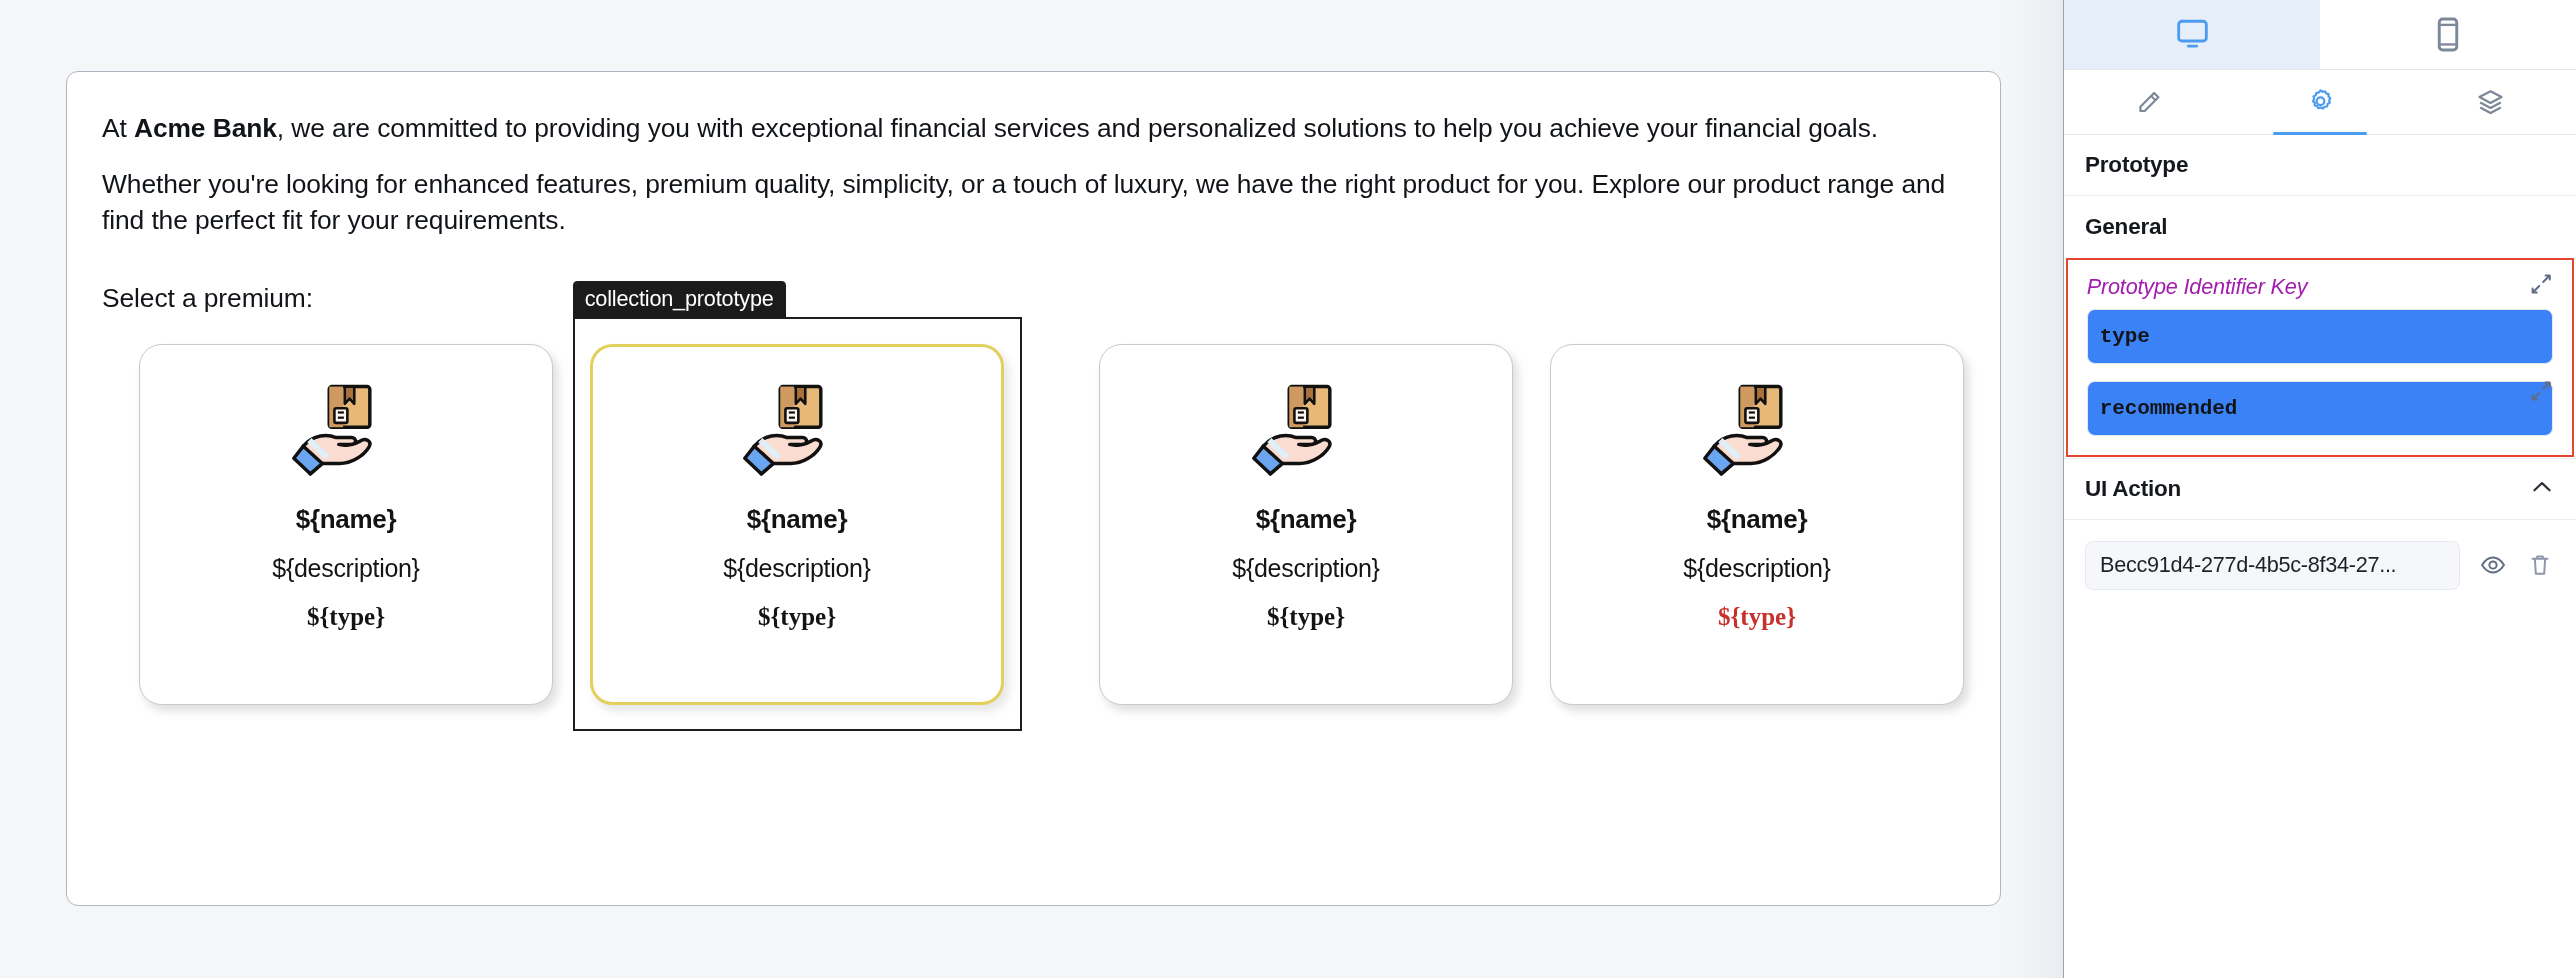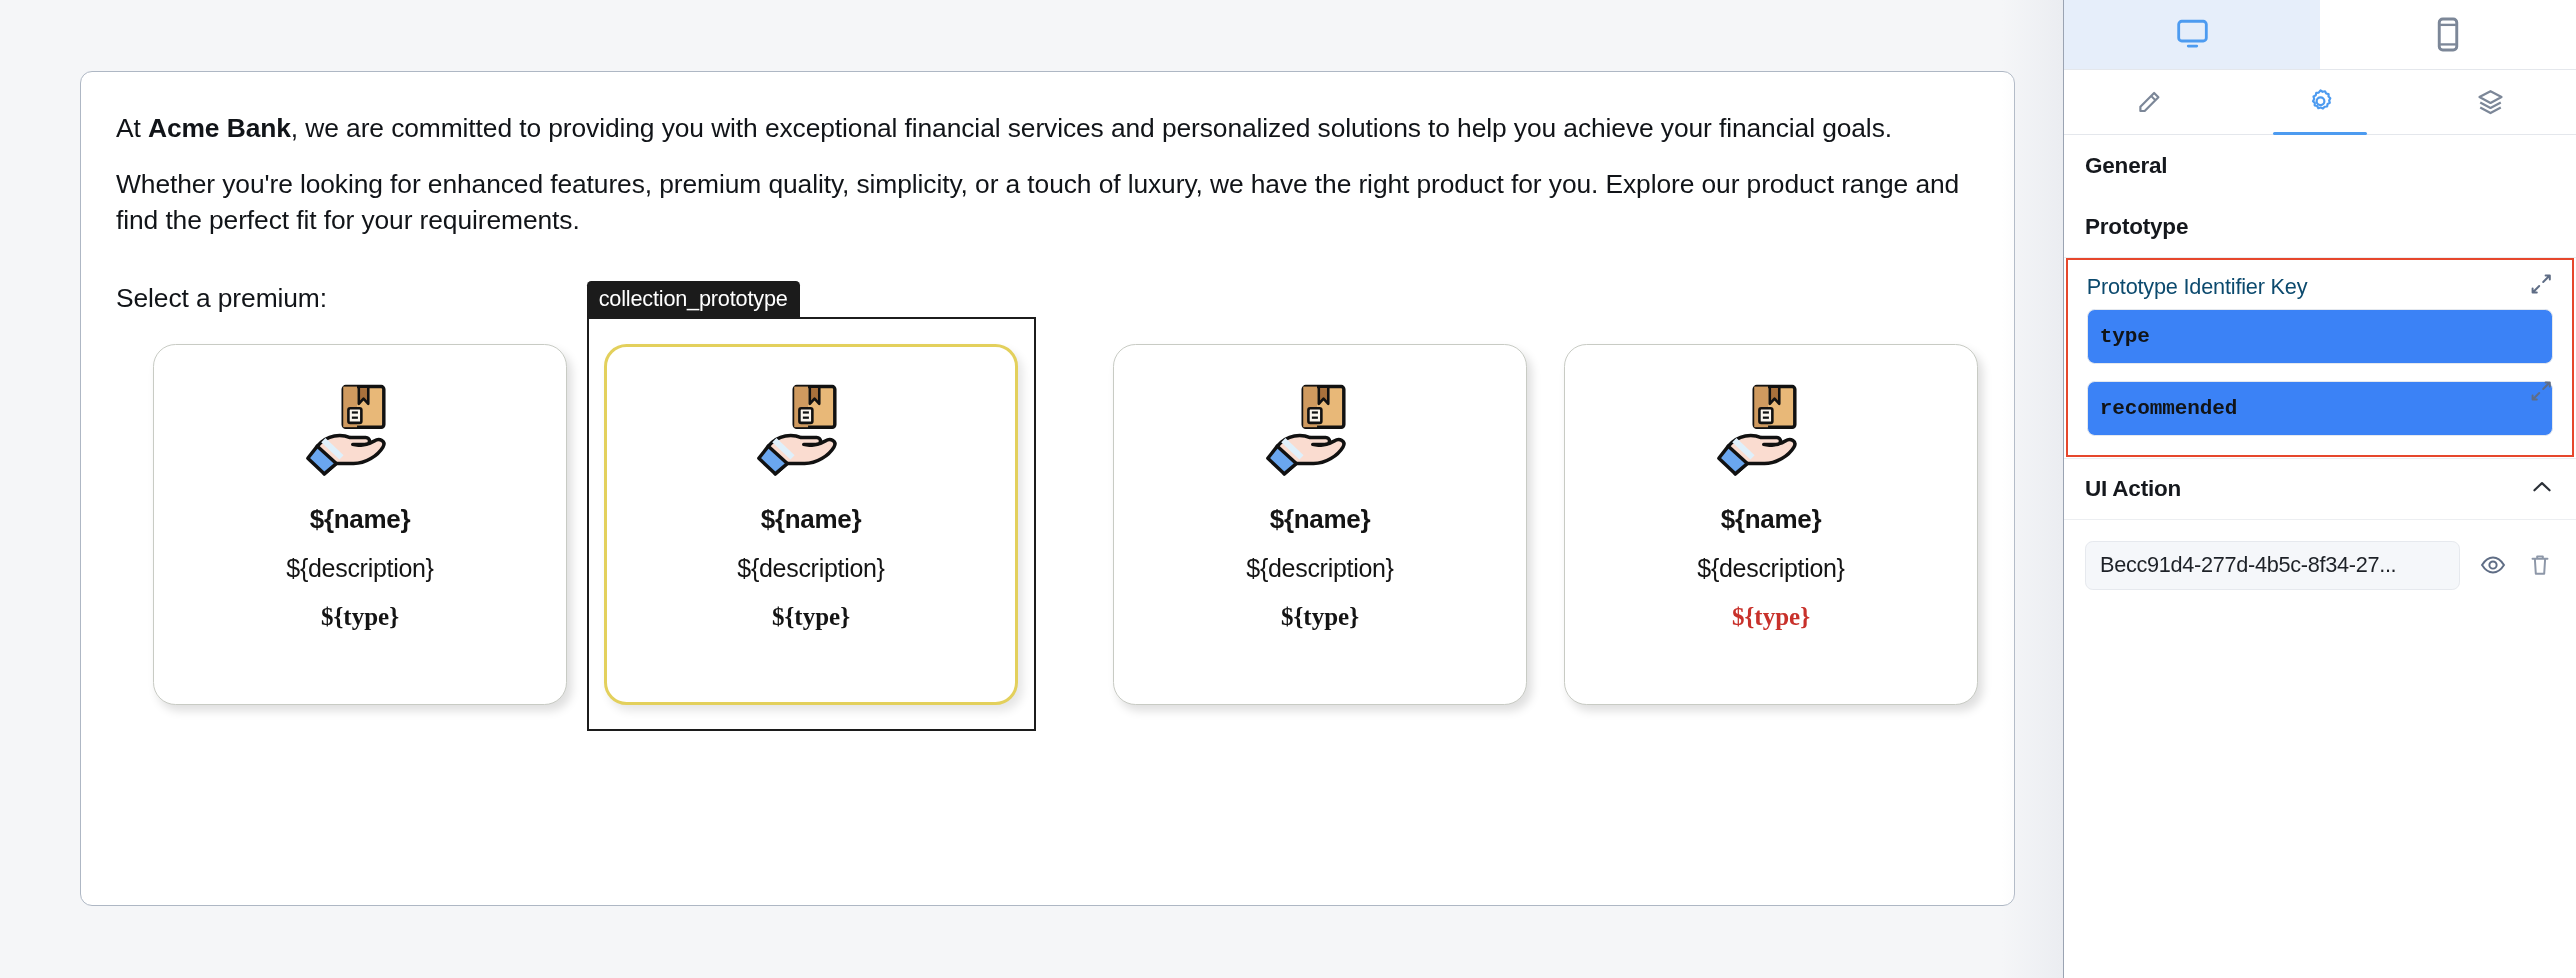--- a/index.html
+++ b/index.html
@@ -32,21 +32,21 @@
     content: "";
     position: absolute;
     top: 0; right: 0;
     width: 61px; height: 100%;
     background: linear-gradient(to right, rgba(245,246,248,0) 0%, rgba(226,229,235,0.55) 100%);
     pointer-events: none;
   }
 
   .page-card {
     position: absolute;
-    left: 80px;
+    left: 66px;
     top: 71px;
     width: 1935px;
     height: 835px;
     background: #ffffff;
     border: 1.4px solid #aeb7c4;
     border-radius: 12px;
   }
 
   .page-inner {
     padding: 38px 35px 0 35px;
@@ -235,24 +235,25 @@
   .highlight-box {
     margin: 0 1.7px;
     border: 2.1px solid #e6472c;
     padding: 14px 19px 19px 19px;
   }
 
   .field { position: relative; }
   .field + .field { margin-top: 17.3px; }
   .field-label {
     font-size: 21.7px;
-    color: #0c4a6e;
+    color: #a21caf;
     letter-spacing: -0.2px;
     margin-bottom: 8.7px;
     display: block;
+    font-style: italic;
   }
   .expand-btn {
     position: absolute;
     right: 0;
     top: -1.7px;
     width: 24px; height: 24px;
     cursor: pointer;
   }
   .field-input {
     width: 100%;
@@ -450,23 +451,23 @@
       </div>
       <div class="view-tab">
         <svg width="31" height="29.4" viewBox="0 0 24 24">
           <path d="M12 3.4 L21 8.2 L12 13 L3 8.2 Z" fill="none" stroke="#7c8798" stroke-width="1.8" stroke-linejoin="round"></path>
           <path d="M3.6 12.6 L12 17.1 L20.4 12.6" fill="none" stroke="#7c8798" stroke-width="1.8" stroke-linejoin="round"></path>
           <path d="M3.6 16.8 L12 21.3 L20.4 16.8" fill="none" stroke="#7c8798" stroke-width="1.8" stroke-linejoin="round"></path>
         </svg>
       </div>
     </div>
 
+    <div class="sec-title">Prototype</div>
+
     <div class="sec-title general">General</div>
-
-    <div class="sec-title">Prototype</div>
 
     <div class="highlight-box">
 
       <div class="field">
         <span class="field-label">Prototype Identifier Key</span>
         <span class="expand-btn">
           <svg width="24" height="24" viewBox="0 0 24 24">
             <path d="M14.2 10 L20.4 3.8 M16.6 3.4 L20.8 3.4 L20.8 7.6" fill="none" stroke="#5f6d85" stroke-width="2" stroke-linecap="round" stroke-linejoin="round"></path>
             <path d="M10.2 14 L4 20.2 M7.8 20.6 L3.6 20.6 L3.6 16.4" fill="none" stroke="#5f6d85" stroke-width="2" stroke-linecap="round" stroke-linejoin="round"></path>
           </svg>

